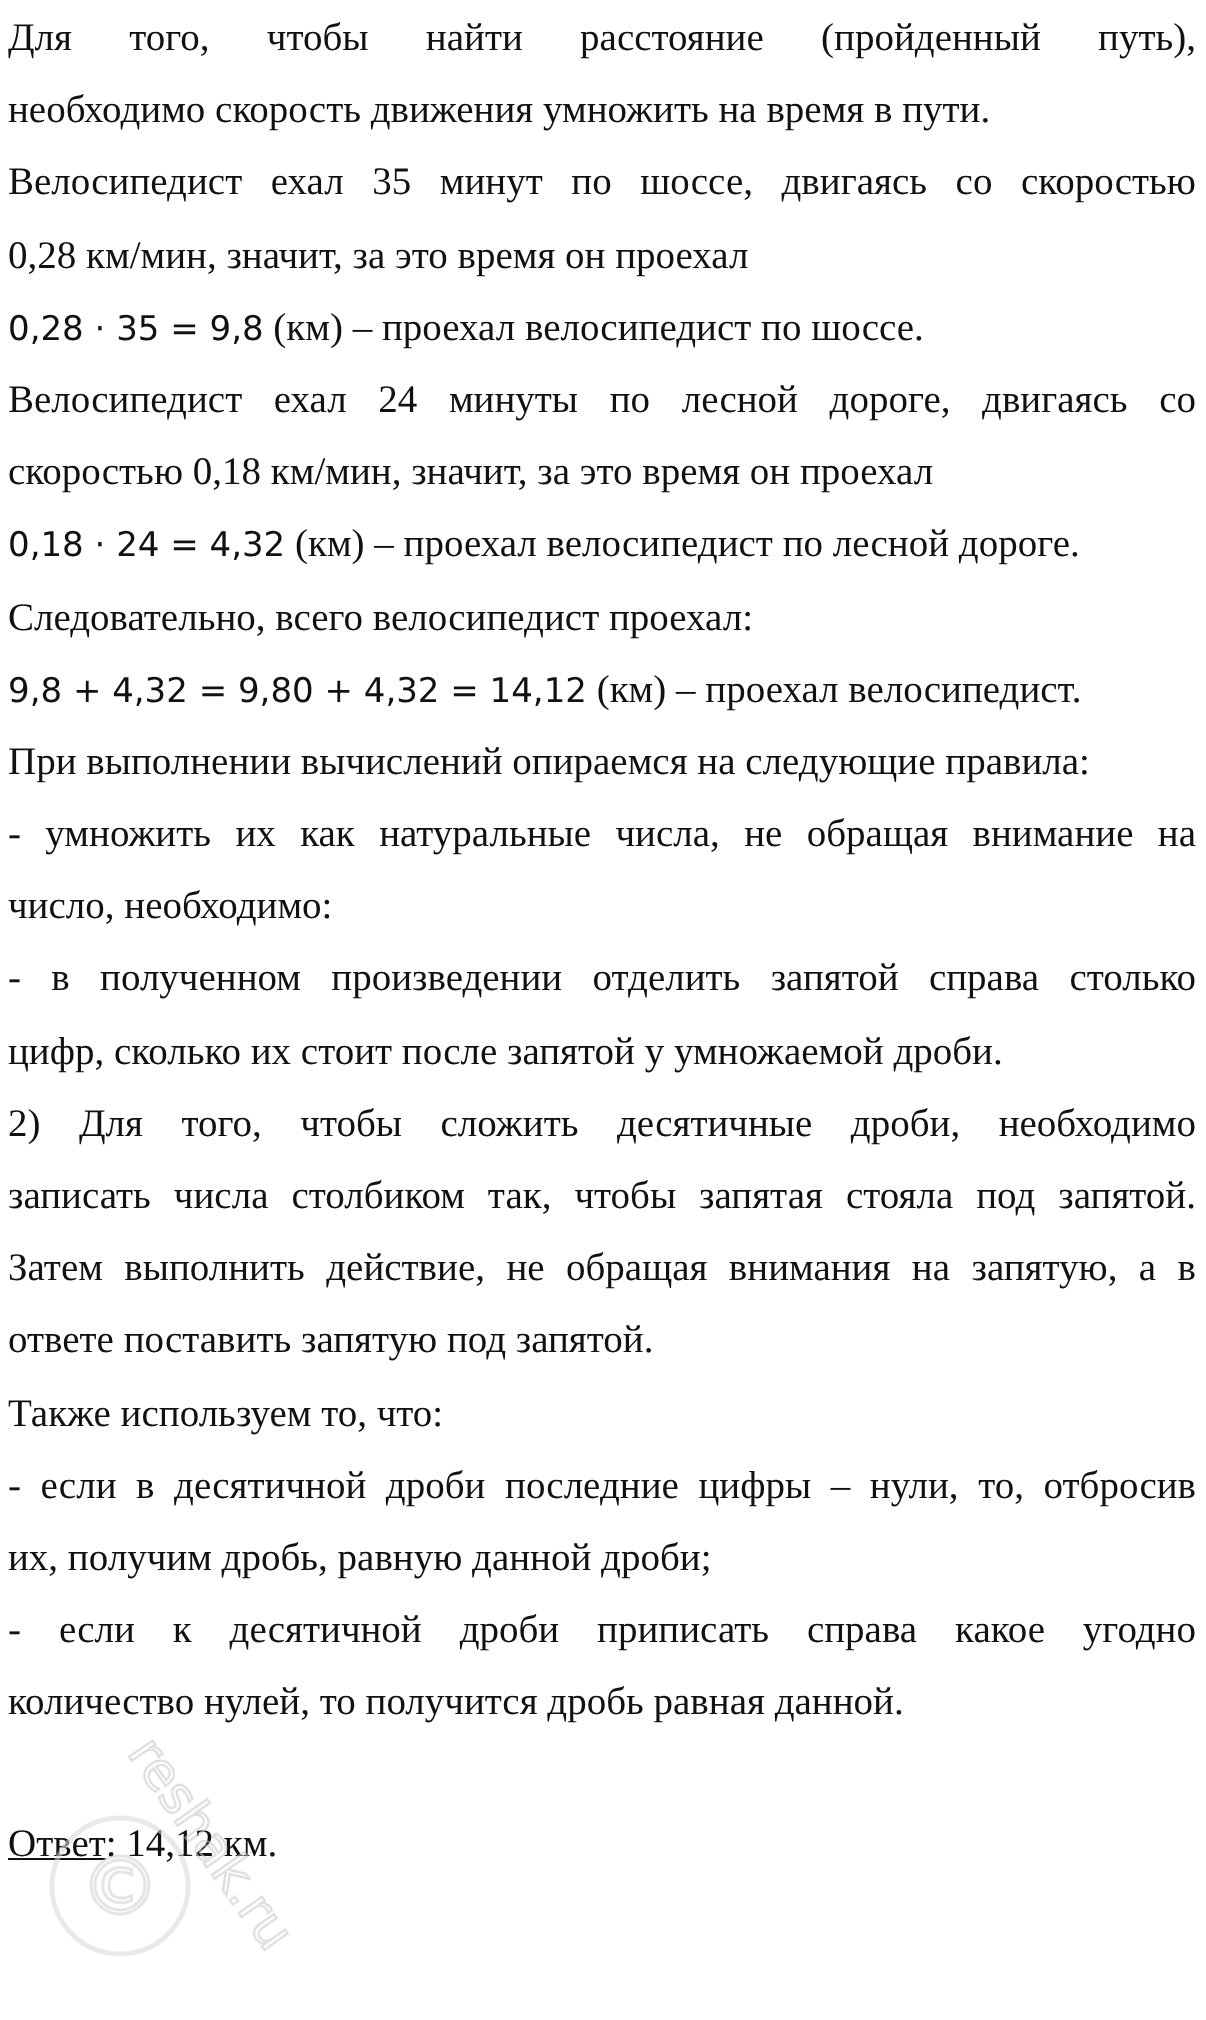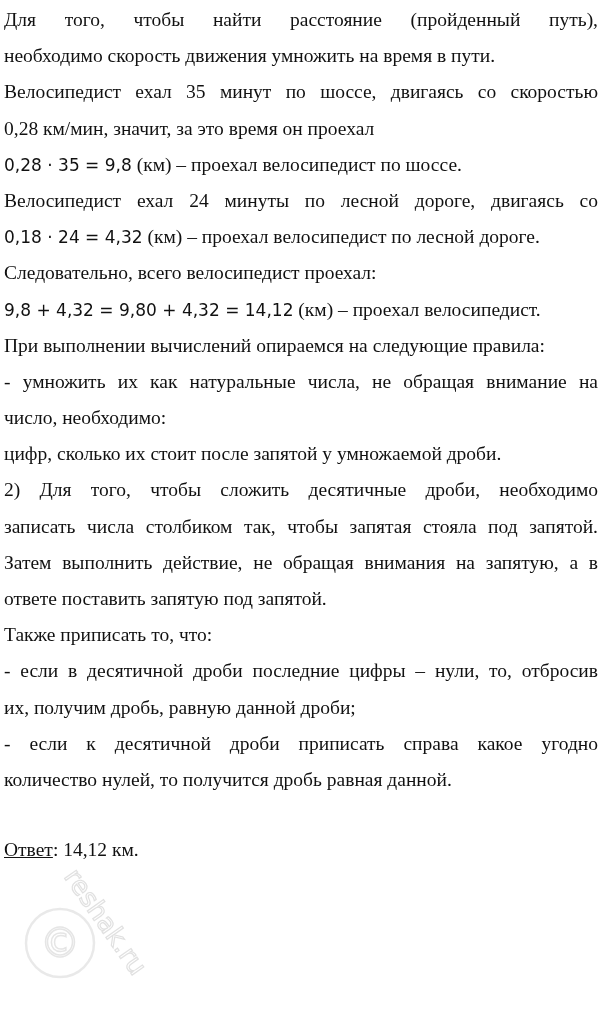--- a/index.html
+++ b/index.html
@@ -44,20 +44,23 @@
       <span class="left">0,28 км/мин, значит, за это время он проехал</span>
     </div>
 
   <div class="line">
     <span class="left"><span class="math">0,28 · 35 = 9,8</span><span> (км) – проехал велосипедист по шоссе.</span></span>
   </div>
 
   <div class="line">
       <span class="just">Велосипедист ехал 24 минуты по лесной дороге, двигаясь со</span>
     </div>
+  <div class="line">
+      <span class="left">скоростью 0,18 км/мин, значит, за это время он проехал</span>
+    </div>
 
   <div class="line">
     <span class="left"><span class="math">0,18 · 24 = 4,32</span><span> (км) – проехал велосипедист по лесной дороге.</span></span>
   </div>
 
   <div class="line">
       <span class="left">Следовательно, всего велосипедист проехал:</span>
     </div>
 
   <div class="line">
@@ -70,38 +73,41 @@
 
   <div class="line">
       <span class="just">- умножить их как натуральные числа, не обращая внимание на</span>
     </div>
 
   <div class="line">
       <span class="left">число, необходимо:</span>
     </div>
 
   <div class="line">
+      <span class="just">- в полученном произведении отделить запятой справа столько</span>
+    </div>
+  <div class="line">
       <span class="left">цифр, сколько их стоит после запятой у умножаемой дроби.</span>
     </div>
 
   <div class="line">
       <span class="just">2) Для того, чтобы сложить десятичные дроби, необходимо</span>
     </div>
   <div class="line">
       <span class="just">записать числа столбиком так, чтобы запятая стояла под запятой.</span>
     </div>
   <div class="line">
       <span class="just">Затем выполнить действие, не обращая внимания на запятую, а в</span>
     </div>
   <div class="line">
       <span class="left">ответе поставить запятую под запятой.</span>
     </div>
 
   <div class="line">
-      <span class="left">Также приписать то, что:</span>
+      <span class="left">Также используем то, что:</span>
     </div>
 
   <div class="line">
       <span class="just">- если в десятичной дроби последние цифры – нули, то, отбросив</span>
     </div>
   <div class="line">
       <span class="left">их, получим дробь, равную данной дроби;</span>
     </div>
 
   <div class="line">

